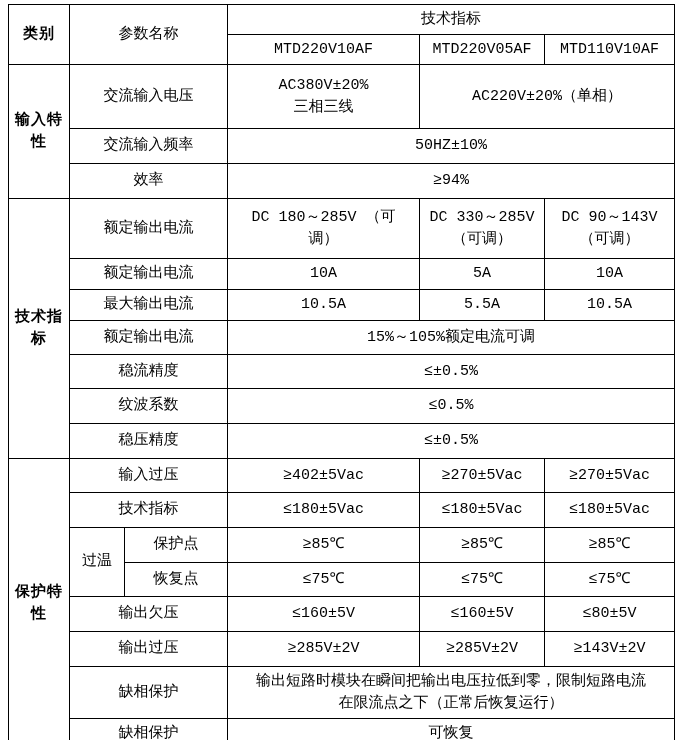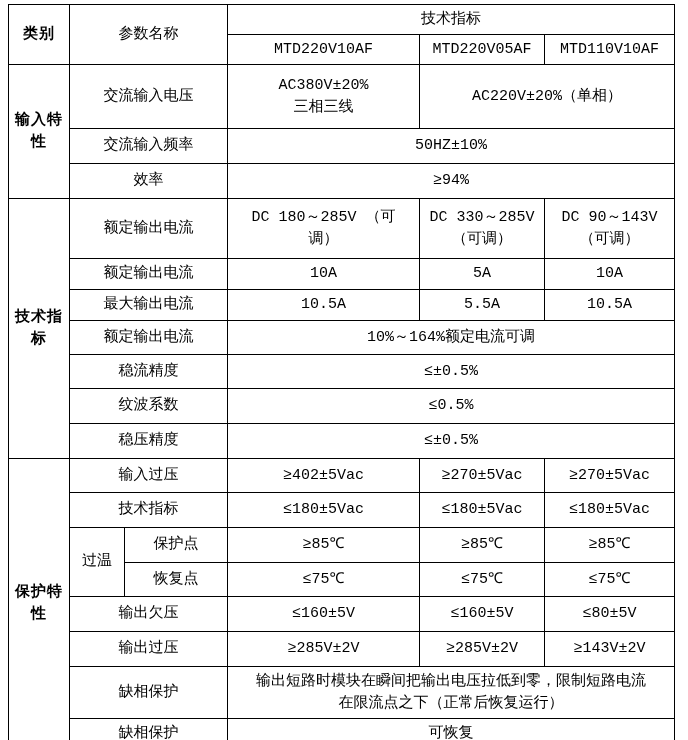--- a/index.html
+++ b/index.html
@@ -109,21 +109,21 @@
       <td>10A</td>
     </tr>
     <tr class="h31">
       <td colspan="2">最大输出电流</td>
       <td>10.5A</td>
       <td>5.5A</td>
       <td>10.5A</td>
     </tr>
     <tr class="h34">
       <td colspan="2">额定输出电流</td>
-      <td colspan="3">10%～164%额定电流可调</td>
+      <td colspan="3">15%～105%额定电流可调</td>
     </tr>
     <tr class="h34">
       <td colspan="2">稳流精度</td>
       <td colspan="3">≤±0.5%</td>
     </tr>
     <tr class="h35">
       <td colspan="2">纹波系数</td>
       <td colspan="3">≤0.5%</td>
     </tr>
     <tr class="h33">

